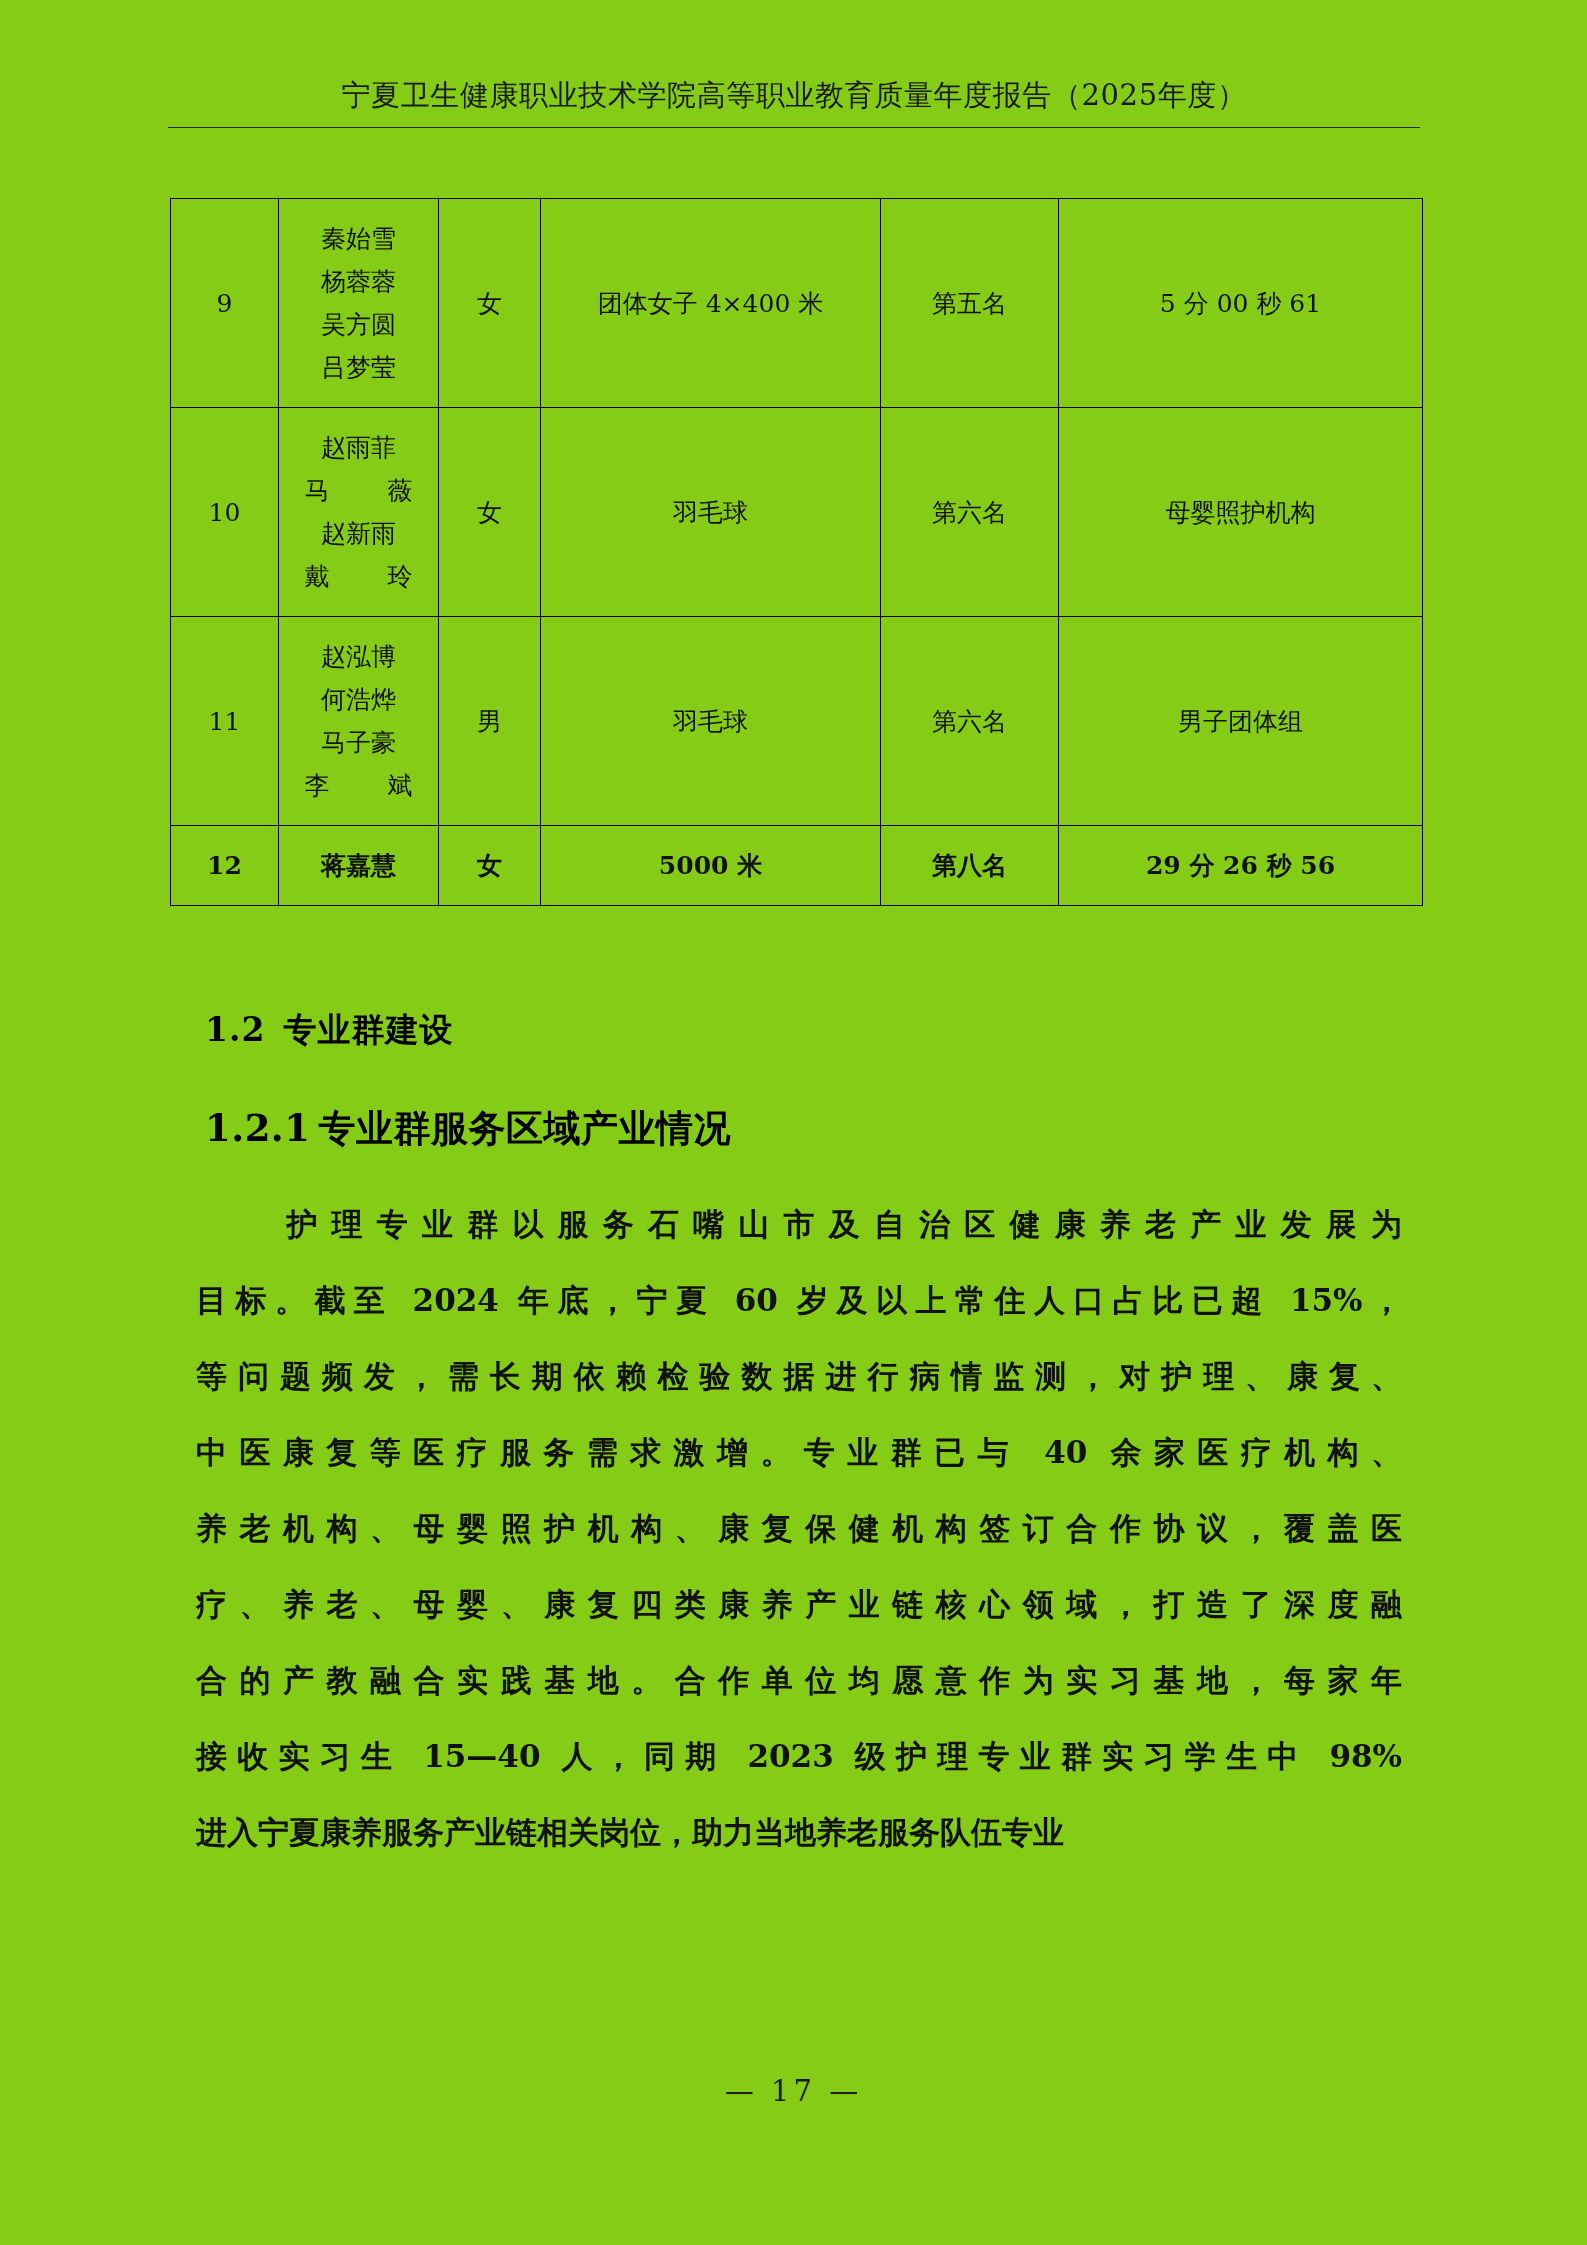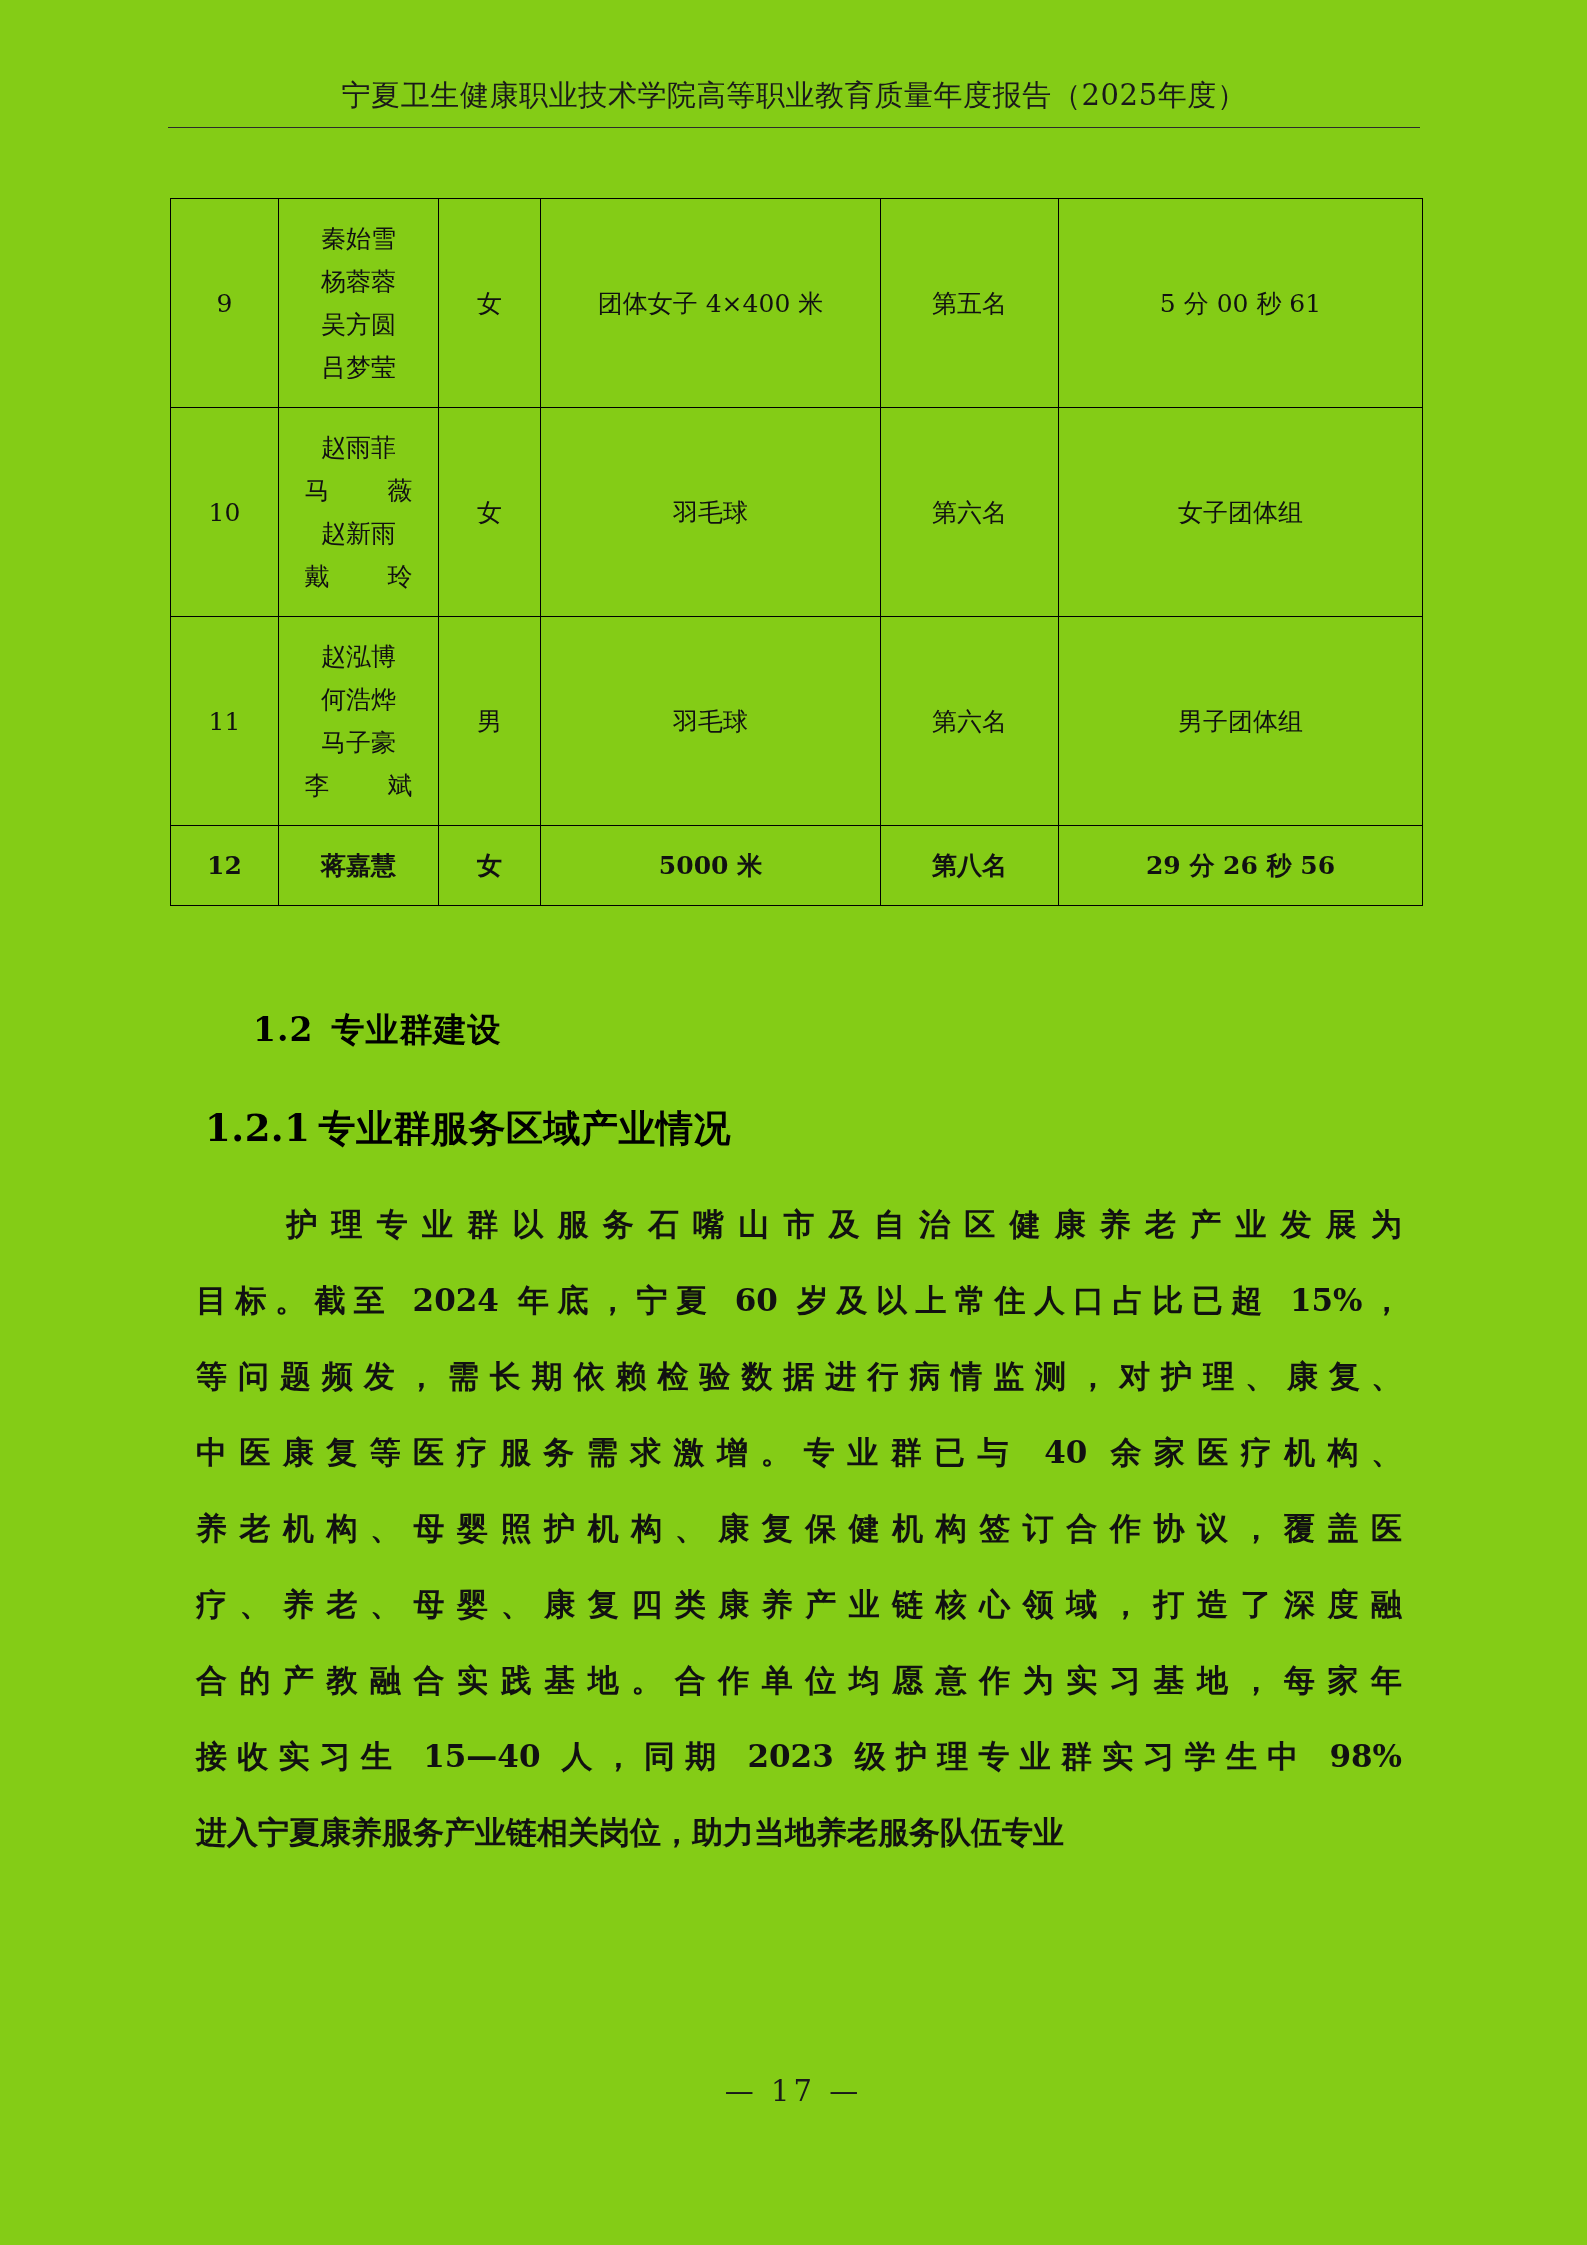--- a/index.html
+++ b/index.html
@@ -86,21 +86,21 @@
   .h2 {
     position: absolute;
     left: 205px;
     top: 1008px;
     font-family: "DejaVu Serif", "Liberation Serif", serif;
     font-weight: bold;
     font-size: 33px;
     letter-spacing: 1px;
     white-space: nowrap;
   }
-  .h2 .num { margin-right: 18px; margin-left: 48px; }
+  .h2 .num { margin-right: 18px; }
   .h3 {
     position: absolute;
     left: 205px;
     top: 1104px;
     font-family: "DejaVu Serif", "Liberation Serif", serif;
     font-weight: bold;
     font-size: 37px;
     letter-spacing: 0.5px;
     white-space: nowrap;
   }
@@ -187,21 +187,21 @@
             <div class="names">
               <div>赵雨菲</div>
               <div><span class="name-spaced">马薇</span></div>
               <div>赵新雨</div>
               <div><span class="name-spaced">戴玲</span></div>
             </div>
           </td>
           <td>女</td>
           <td>羽毛球</td>
           <td>第六名</td>
-          <td>女子团体组</td>
+          <td>母婴照护机构</td>
         </tr>
 
         <tr>
           <td>11</td>
           <td>
             <div class="names">
               <div>赵泓博</div>
               <div>何浩烨</div>
               <div>马子豪</div>
               <div><span class="name-spaced">李斌</span></div>

